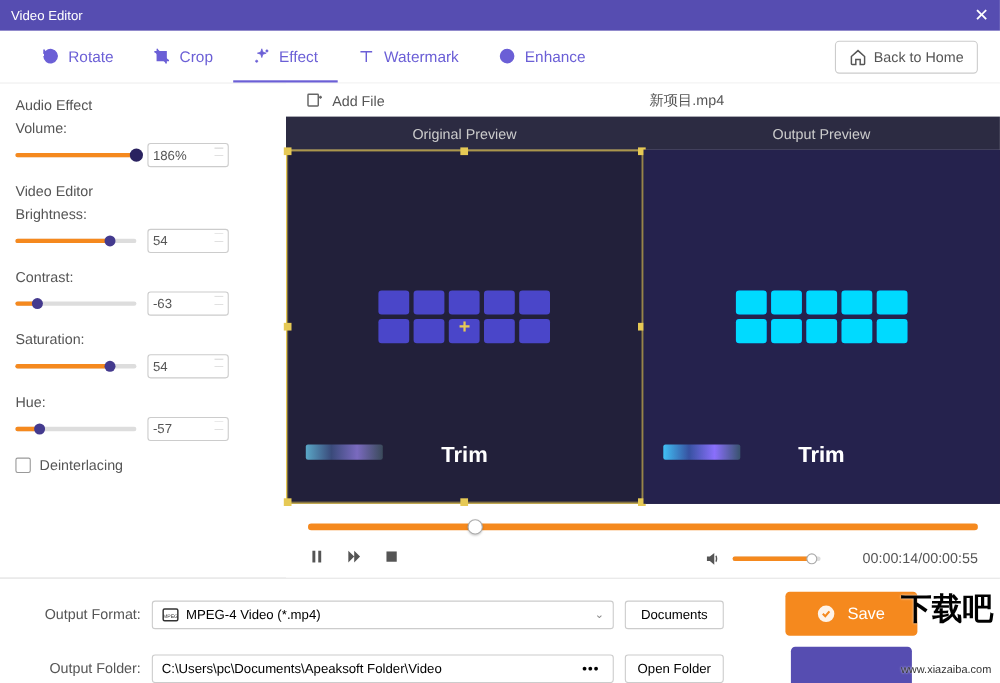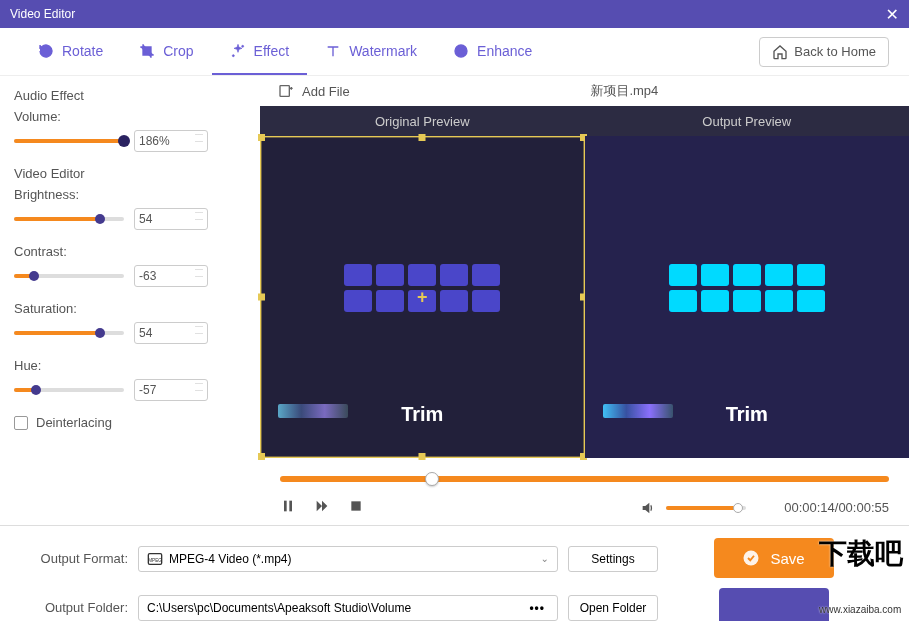--- a/index.html
+++ b/index.html
@@ -303,37 +303,37 @@
   <label>Output Format:</label>
   <div class="combo">
     <svg class="icon" viewBox="0 0 24 24" fill="#333">
         <rect x="2" y="4" width="20" height="16" rx="2" fill="none" stroke="#333" stroke-width="2"></rect>
         <text x="12" y="16" font-size="7" text-anchor="middle" fill="#333">MPEG</text>
       </svg>
     <span>MPEG-4 Video (*.mp4)</span>
     <span class="caret">⌄</span>
   </div>
   <div class="btn-small">
-      <span>Settings</span>
+      <span>Documents</span>
     </div>
 
   <div class="footer-buttons">
     <div class="save-btn">
       <svg width="18" height="18" viewBox="0 0 24 24" fill="#fff">
           <circle cx="12" cy="12" r="10" fill="#fff" opacity=".9"></circle>
           <path d="M8 12l3 3 5-6" stroke="#f5891e" stroke-width="2.5" fill="none"></path>
         </svg>
       <span>Save</span>
     </div>
     <div class="secondary-btn"></div>
   </div>
 
   <label>Output Folder:</label>
   <div class="path-input">
-    <span>C:\Users\pc\Documents\Apeaksoft Studio\Volume</span>
+    <span>C:\Users\pc\Documents\Apeaksoft Folder\Video</span>
     <span class="dots">•••</span>
   </div>
   <div class="btn-small">
       <span>Open Folder</span>
     </div>
 </div>
 
 <div class="watermark">
   <span>下载吧</span>
   <span class="sub">www.xiazaiba.com</span>

